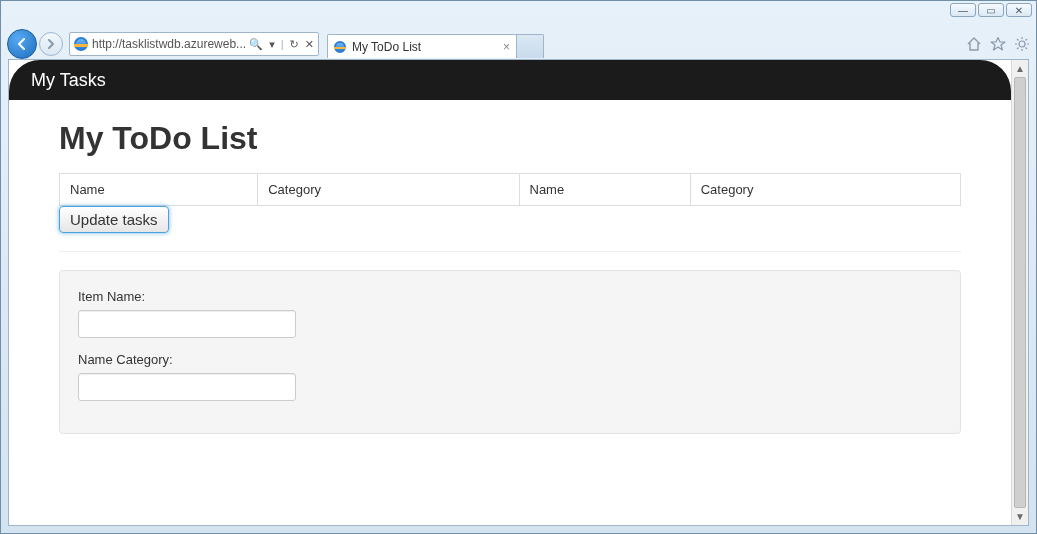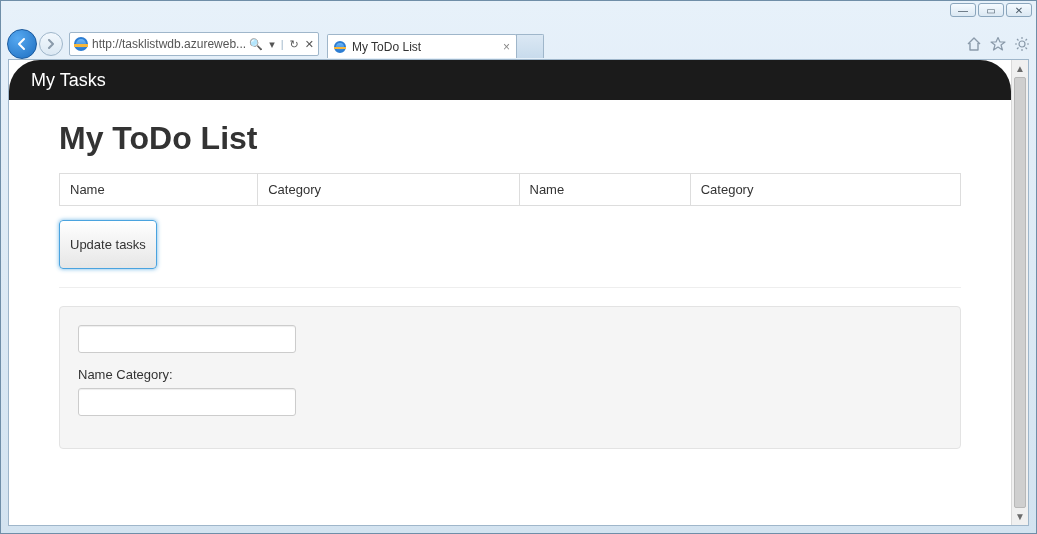--- a/index.html
+++ b/index.html
@@ -133,33 +133,32 @@
     padding: 8px 50px 20px 50px;
   }
   h1.page-title {
     margin: 12px 0 16px 0;
     font-size:32px; font-weight:bold; color:#333;
   }
   table.grid {
     width:100%; border-collapse:collapse;
     border:1px solid #ddd;
     font-size:13px;
-    margin-bottom:14px;
   }
   table.grid th {
     text-align:left; font-weight:normal;
     padding:8px 10px;
     border:1px solid #ddd;
     background:#fff;
     color:#333;
   }
   .btn {
     display:inline-block;
-    padding:16px 10px;
-    font-size:13px;
+    padding:4px 10px;
+    font-size:15px;
     border:1px solid #ccc;
     border-radius:4px;
     background: linear-gradient(#fff,#e6e6e6);
     color:#333;
   }
   .btn-focus {
     border-color:#4aa3df;
     box-shadow: 0 0 4px rgba(74,163,223,0.8);
     outline:none;
   }
@@ -269,20 +268,21 @@
               <th style="width:30%">Category</th>
             </tr>
           </thead>
         </table>
 
         <button class="btn btn-focus">Update tasks</button>
 
         <hr class="divider">
 
         <div class="well">
+          <label class="form-label">Item Name:</label>
           <input class="text-input" type="text" value="" style="">
 
           <label class="form-label">Name Category:</label>
           <input class="text-input" type="text" value="" style="">
 
         </div>
       </div>
     </div>
 
     <div class="vscroll">

